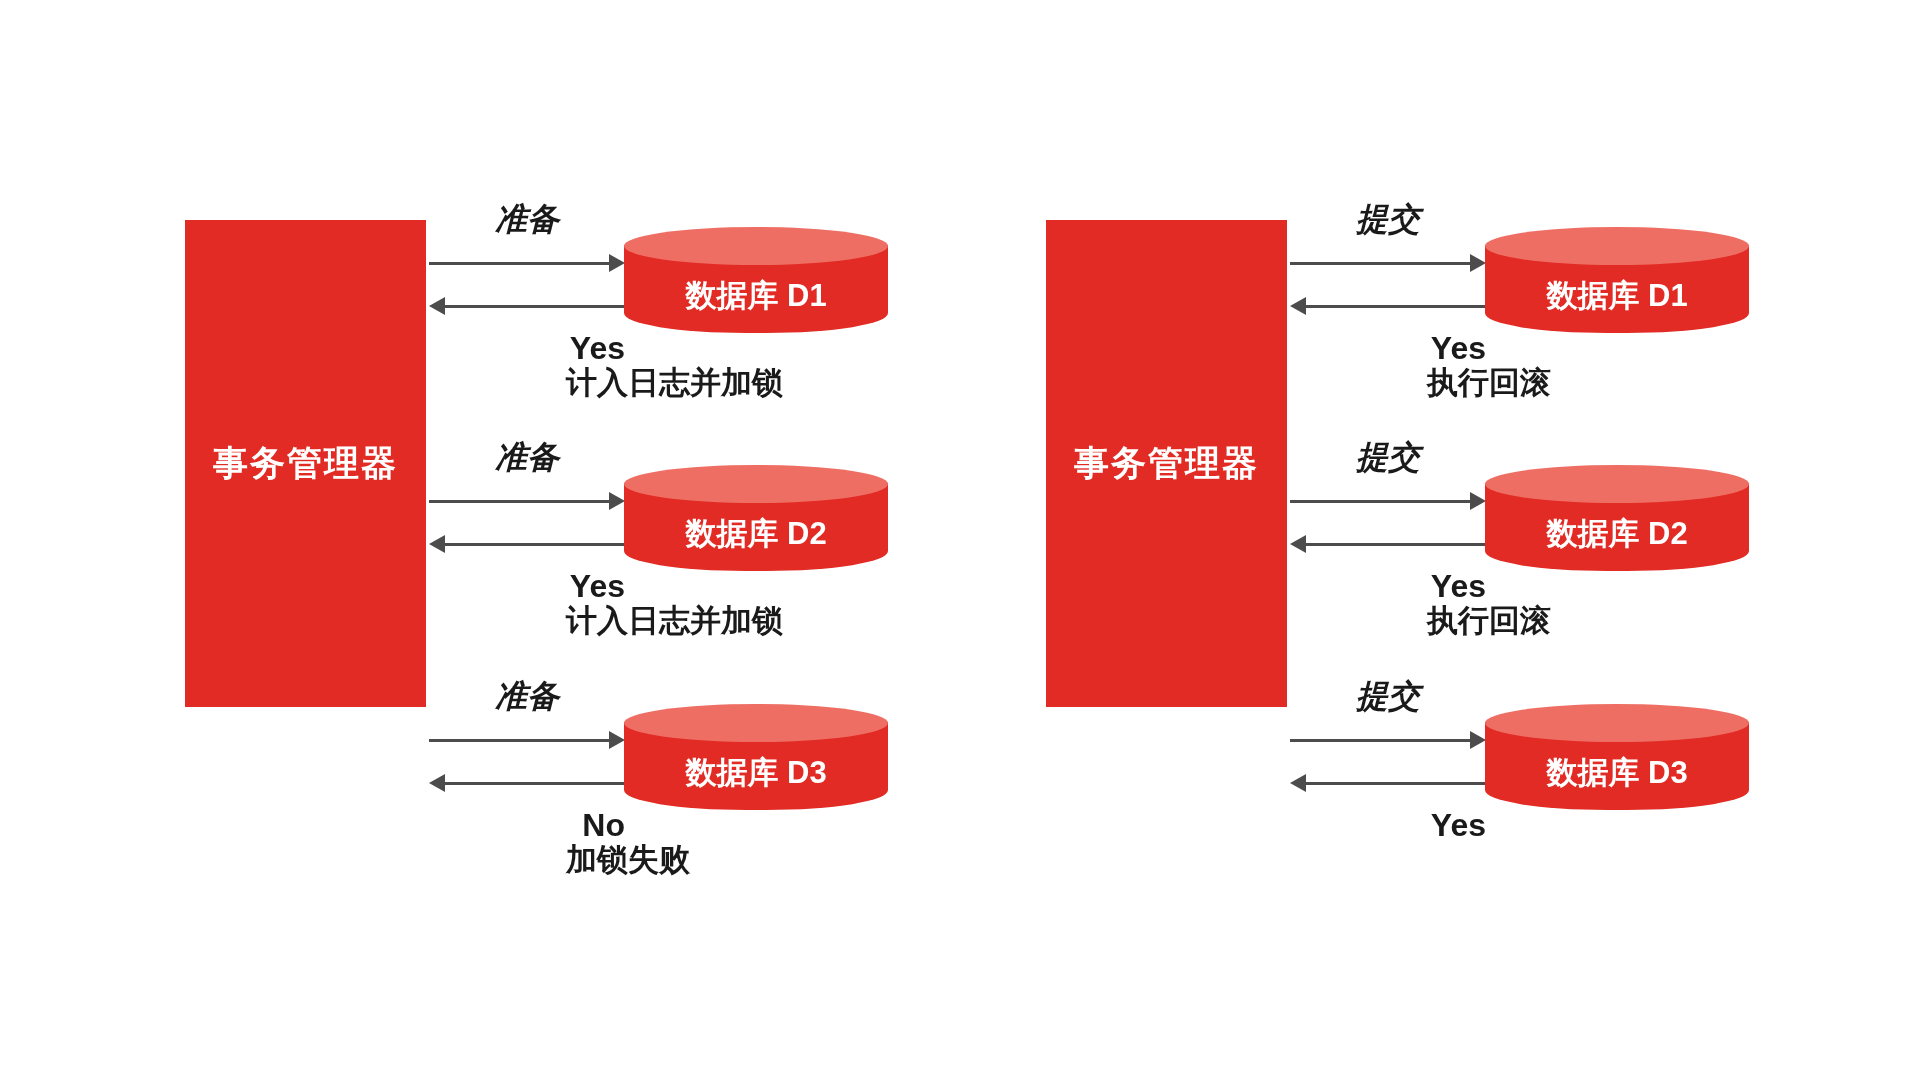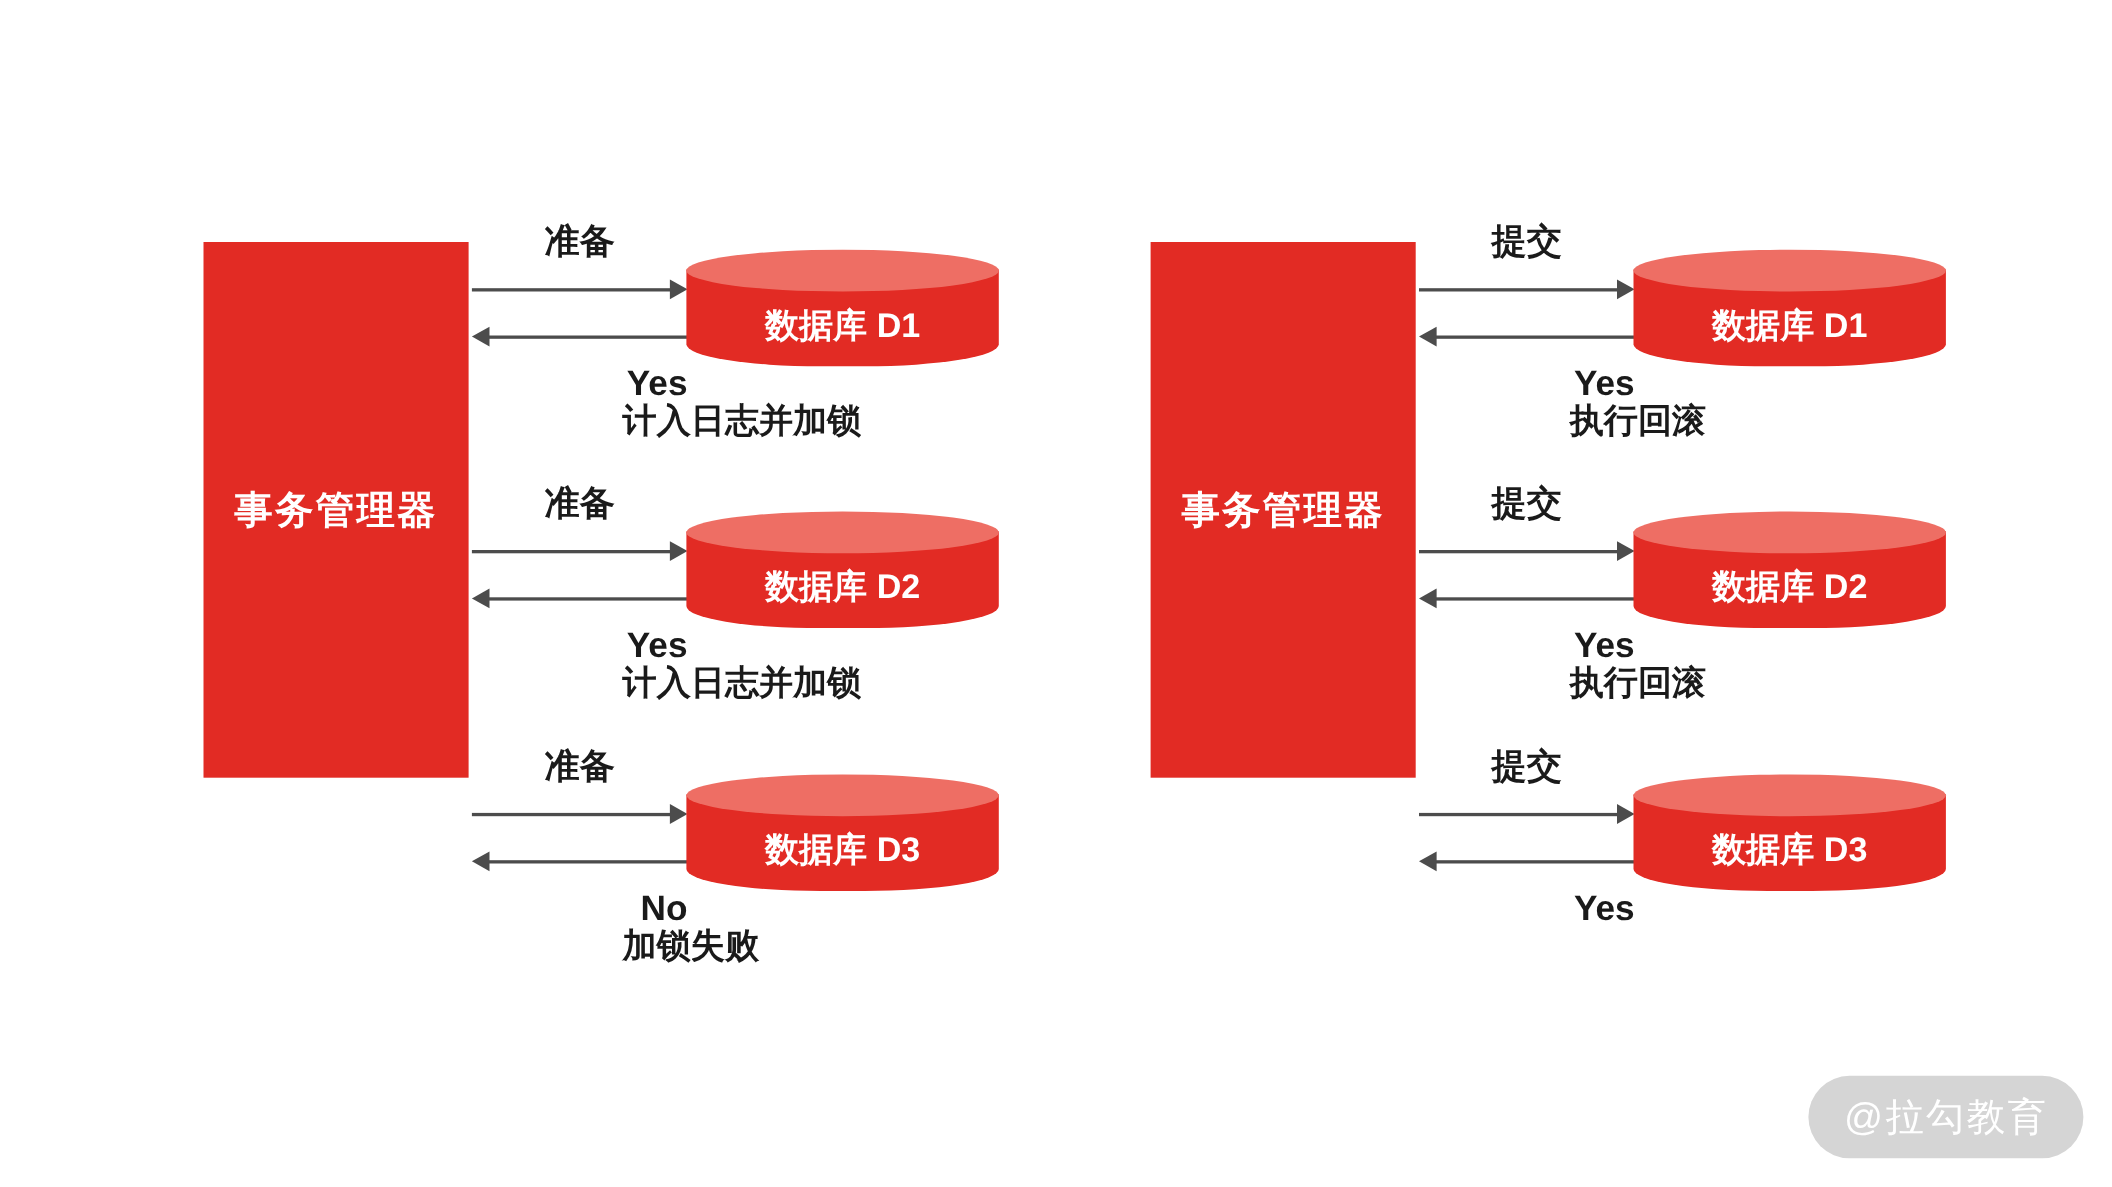--- a/index.html
+++ b/index.html
@@ -16,35 +16,35 @@
 
   .panel{position:absolute;top:0;width:770px;height:1079px;}
 
   .manager{position:absolute;left:0;top:220px;width:241px;height:487px;
     background:var(--red);display:flex;align-items:center;justify-content:center;}
   .manager span{color:#ffffff;font-size:35px;font-weight:700;letter-spacing:2px;}
 
   .row{position:absolute;left:0;width:770px;height:230px;}
 
   .req-label{position:absolute;left:244px;top:8px;width:196px;text-align:center;
-    font-size:32px;font-weight:600;color:var(--ink);}
+    font-size:32px;font-weight:600;color:var(--ink);font-style:italic;}
   .resp-label{position:absolute;left:244px;top:140px;width:196px;text-align:right;
     font-size:32px;font-weight:600;color:var(--ink);}
 
   .arrow{position:absolute;left:244px;width:196px;height:0;}
   .arrow i{display:block;}
   .arrow .line{position:absolute;top:-1.5px;height:3px;background:var(--arrow);}
   .arrow.right .line{left:0;right:12px;}
   .arrow.left  .line{left:12px;right:0;}
   .arrow.right .head{position:absolute;right:0;top:-9px;width:0;height:0;
     border-left:16px solid var(--arrow);border-top:9px solid transparent;border-bottom:9px solid transparent;}
   .arrow.left .head{position:absolute;left:0;top:-9px;width:0;height:0;
     border-right:16px solid var(--arrow);border-top:9px solid transparent;border-bottom:9px solid transparent;}
 
-  .cylinder{position:absolute;left:439px;top:37px;width:284px;height:106px;}
+  .cylinder{position:absolute;left:439px;top:37px;width:264px;height:106px;}
   .cylinder .body{position:absolute;left:0;right:0;top:18px;bottom:0;background:var(--red);
     border-radius:0 0 122px 122px / 0 0 20px 20px;}
   .cylinder .cap{position:absolute;left:0;right:0;top:0;height:38px;border-radius:50%;
     background:var(--red-light);}
   .cylinder .db-label{position:absolute;left:0;right:0;top:48px;text-align:center;
     color:#ffffff;font-size:31px;font-weight:700;}
 
   .caption{position:absolute;left:381px;top:172px;width:360px;text-align:left;
     font-size:31px;font-weight:600;color:var(--ink);}
 
@@ -175,17 +175,14 @@
         </div>
       <div class="resp-label">Yes</div>
       <div class="cylinder">
         <i class="body"></i>
           <i class="cap"></i>
         <span class="db-label">数据库 D3</span>
       </div>
     </div>
   </div>
 
-  <div class="watermark">
-    <span>@拉勾教育</span>
-  </div>
 
 </div>
 
 </body></html>

